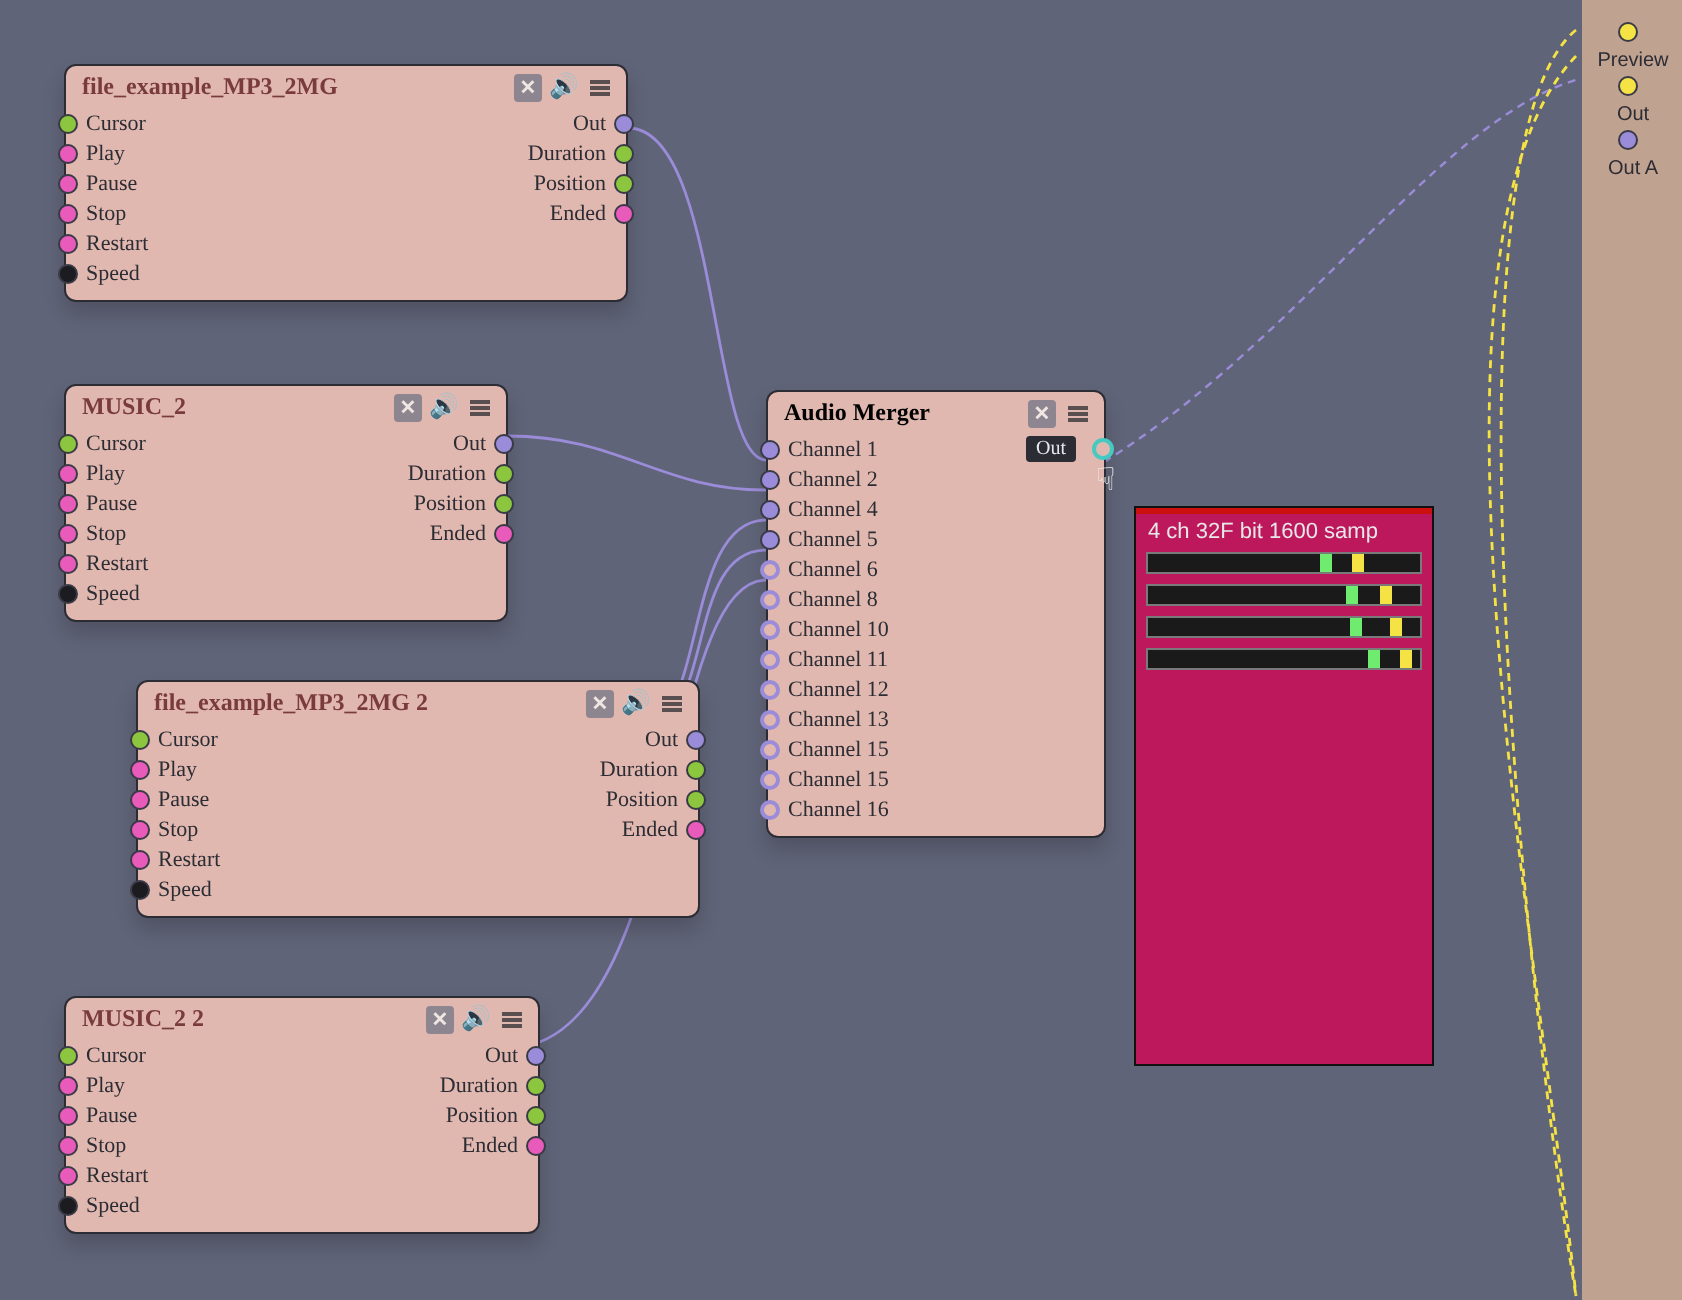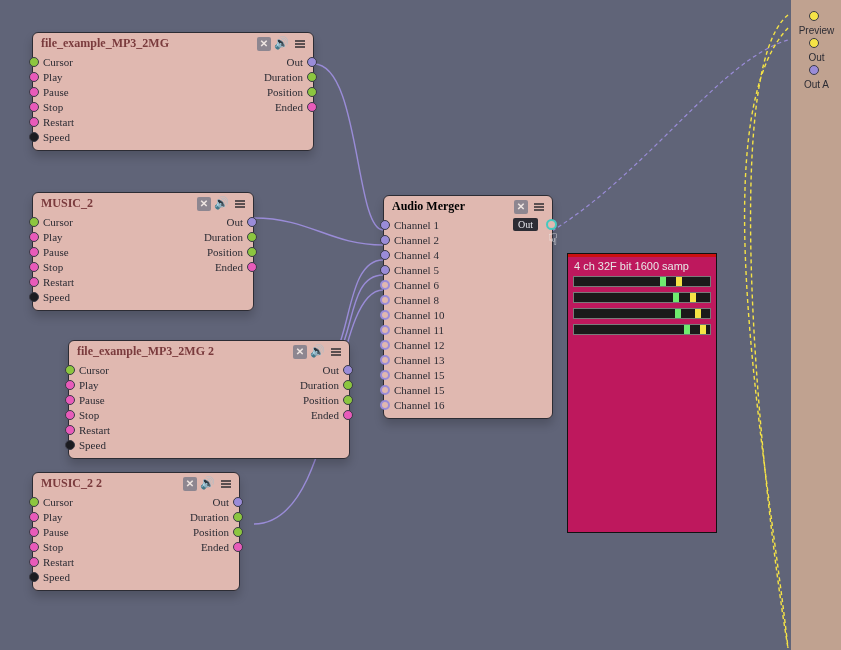--- a/index.html
+++ b/index.html
@@ -343,21 +343,21 @@
         <div class="row">
           <div class="left">
             <span class="port black"></span>
             <span class="lbl">Speed</span>
           </div>
           <div class="right"></div>
         </div>
       </div>
   </div>
 
-  <div class="node" style="left:32px; top:472px; width:208px;">
+  <div class="node" style="left:32px; top:498px; width:238px;">
     <div class="node-title">
       <span class="title-left">
           <span>MUSIC_2 2</span>
         </span>
       <span class="title-icons">
         <span class="icon-btn">✕</span>
         <span class="icon-speaker">🔊</span>
         <span class="icon-menu">
             <svg width="12" height="12">
               <rect x="1" y="2" width="10" height="2" fill="#5a4f50"></rect>

